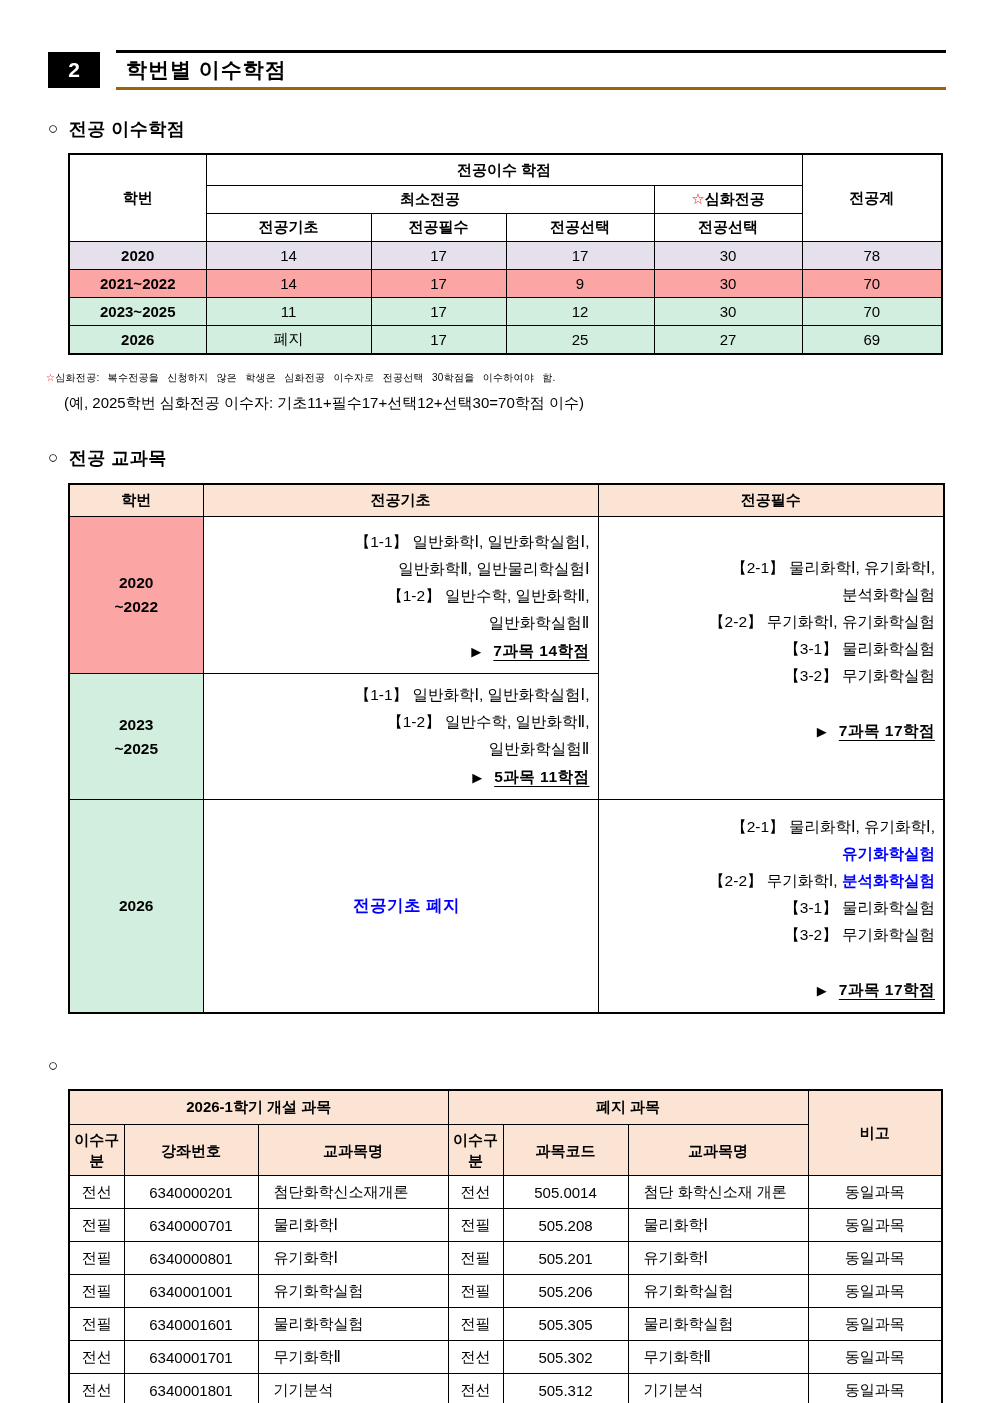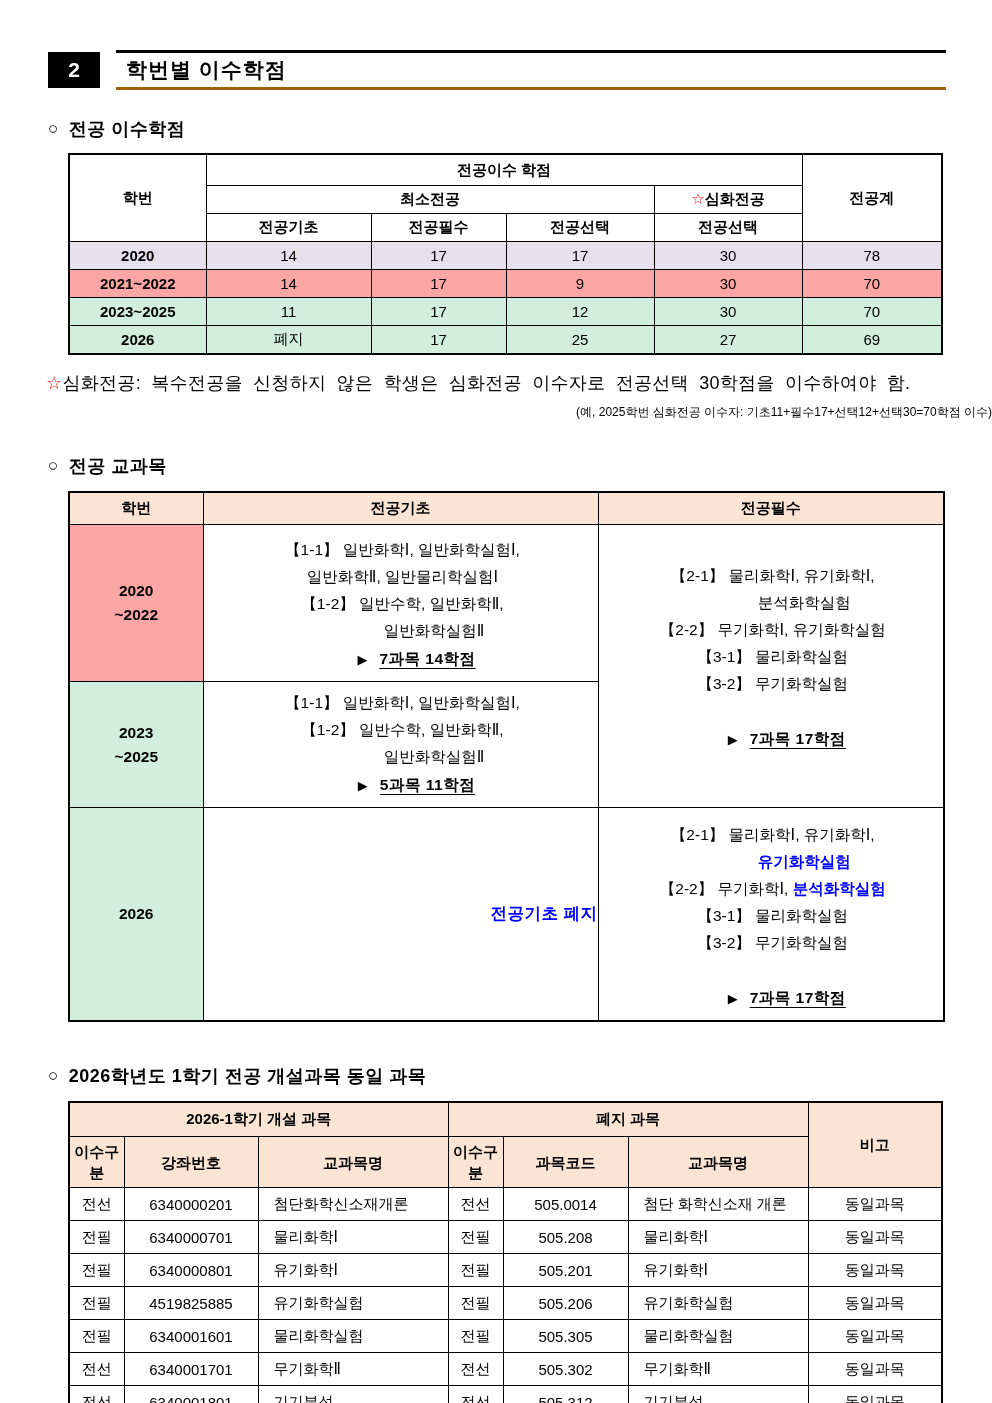--- a/index.html
+++ b/index.html
@@ -27,34 +27,34 @@
   .bg-mint{background:#D1EEDF;}
   .red{color:#FF0000;}
   .blue{color:#0000FF;font-weight:bold;}
   
   .t-credits{margin-top:12px;width:873px;}
   .t-credits th{height:27px;}
   .t-credits .h1{height:30px;}
   .t-credits td{height:27px;}
   .t-credits .rid{font-weight:bold;}
   
-  .note1{margin:16px 0 0 46px;font-size:18px;word-spacing:5px;letter-spacing:.3px;}
-  .note2{margin:9px 0 0 64px;font-size:12px;text-align:right;}
+  .note1{margin:16px 0 0 46px;font-size:10px;word-spacing:5px;letter-spacing:.3px;}
+  .note2{margin:9px 0 0 64px;font-size:15px;}
   
   .t-courses{margin-top:13px;width:875px;}
   .t-courses th{height:31px;}
   .t-courses .hakbun{font-weight:bold;font-size:15.5px;line-height:24px;}
-  .cell-lines{text-align:center;vertical-align:top;padding:11px 8px 8px 12px;line-height:27px;font-size:15.5px;}
+  .cell-lines{text-align:right;vertical-align:top;padding:11px 8px 8px 12px;line-height:27px;font-size:15.5px;}
   .cell-lines .ind{padding-left:63px;}
   .summary{padding-left:28px;font-weight:bold;margin-top:1px;}
   .summary .arr{font-size:13px;}
   .summary .txt{text-decoration:underline;text-underline-offset:4px;margin-left:12px;letter-spacing:.5px;}
   .gap-top{margin-top:28px;}
   .merged-pad{padding-top:37px;}
-  .abolished{ text-align:right;vertical-align:middle;padding-left:12px;font-size:16.5px;letter-spacing:.5px;}
+  .abolished{ text-align:center;vertical-align:middle;padding-left:12px;font-size:16.5px;letter-spacing:.5px;}
   
   .t-map{margin-top:13px;width:873px;}
   .t-map .h1{height:33px;}
   .t-map .h2{height:50px;line-height:21px;}
   .t-map td{height:32px;}
   .t-map .tl{text-align:left;padding-left:15px;}
 </style>
 </head>
 <body>
 
@@ -205,21 +205,20 @@
       <div class="summary gap-top">
         <span class="arr">▶</span><span class="txt">7과목 17학점</span>
       </div>
     </td>
   </tr>
 </tbody>
   </table>
 
 <div class="section" style="margin-top:42px;">
   <span class="bullet">○</span>
-  <span>2026학년도 1학기 전공 개설과목 동일 과목</span>
 </div>
 
 <table class="t-map">
   <colgroup>
       <col style="width:55px">
       <col style="width:134px">
       <col style="width:190px">
       <col style="width:55px">
       <col style="width:125px">
       <col style="width:180px">
@@ -261,21 +260,21 @@
     <td>전필</td>
     <td>6340000801</td>
     <td class="tl">유기화학Ⅰ</td>
     <td>전필</td>
     <td>505.201</td>
     <td class="tl">유기화학Ⅰ</td>
     <td>동일과목</td>
   </tr>
   <tr>
     <td>전필</td>
-    <td>4519825885</td>
+    <td>6340001001</td>
     <td class="tl">유기화학실험</td>
     <td>전필</td>
     <td>505.206</td>
     <td class="tl">유기화학실험</td>
     <td>동일과목</td>
   </tr>
   <tr>
     <td>전필</td>
     <td>6340001601</td>
     <td class="tl">물리화학실험</td>

